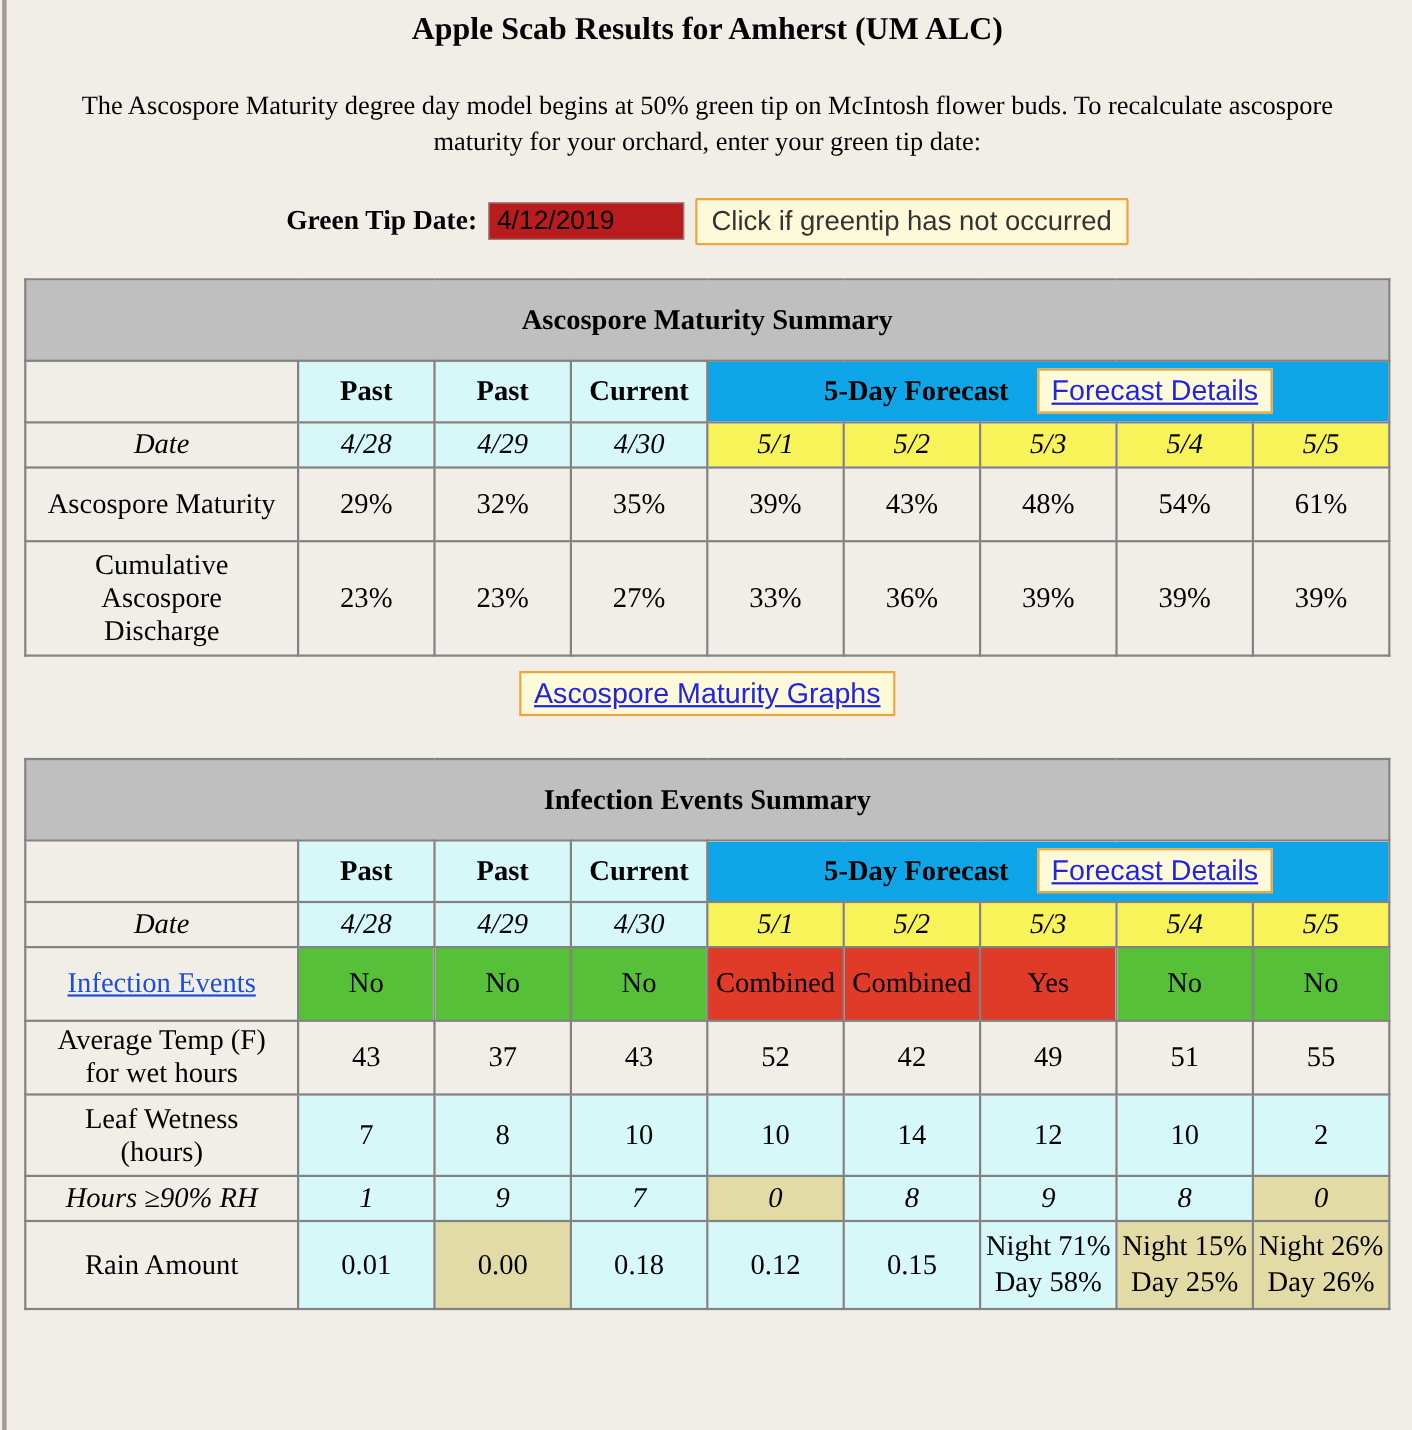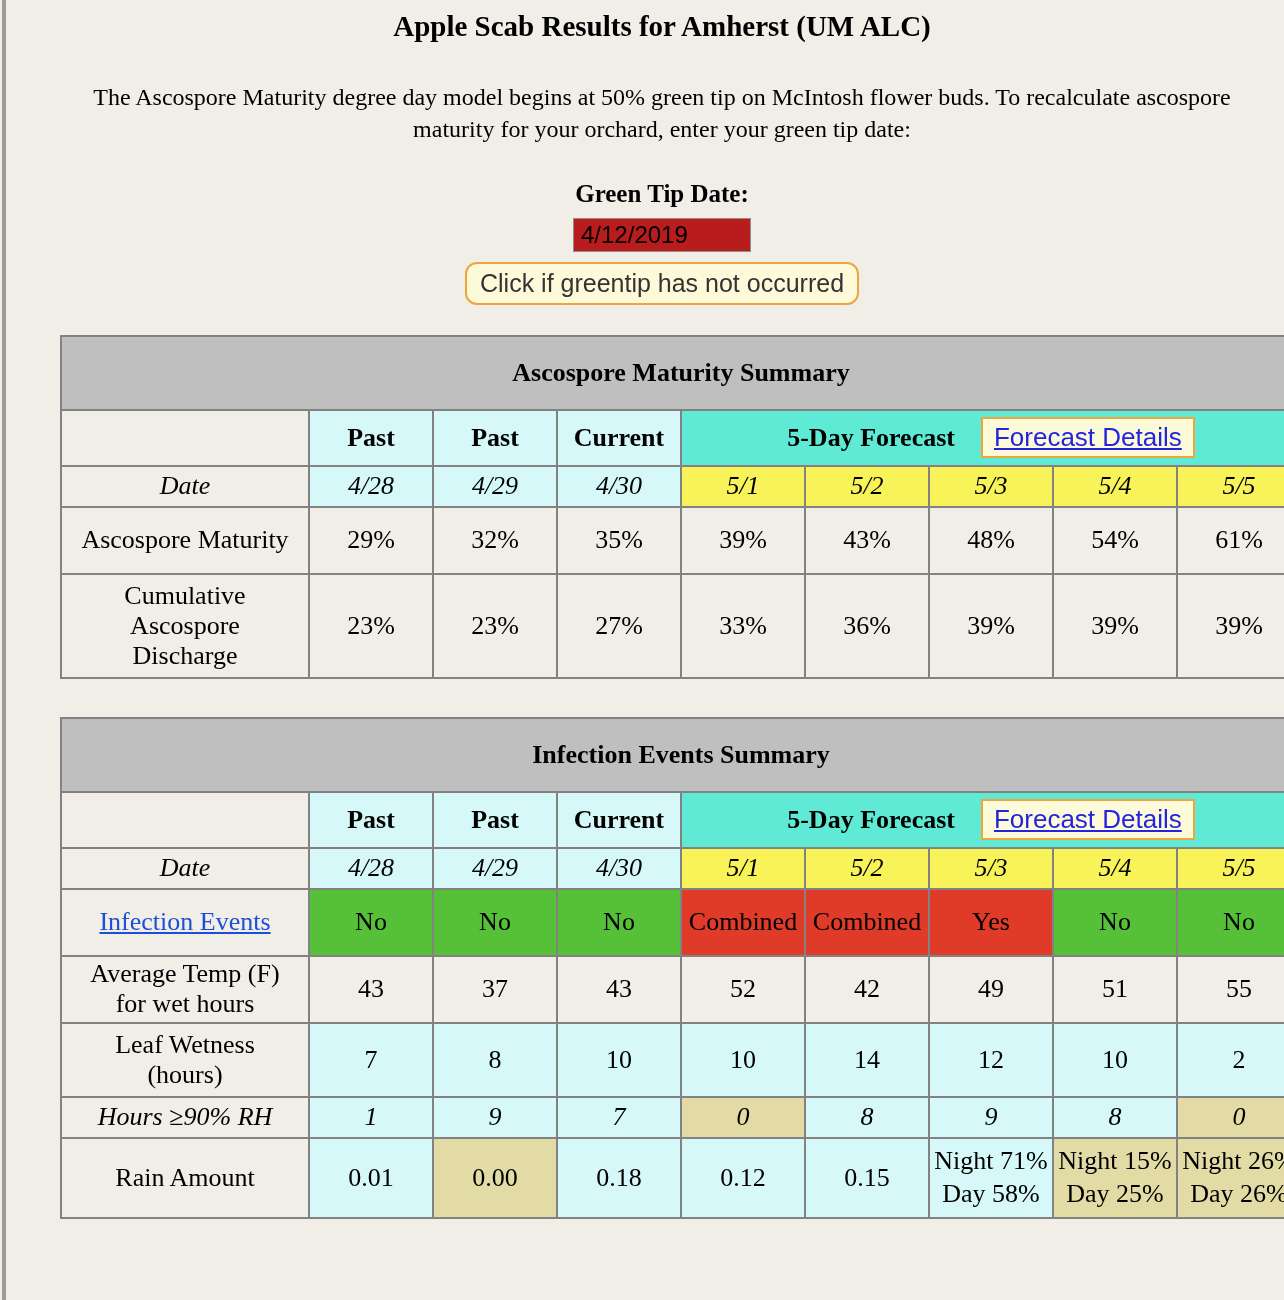--- a/index.html
+++ b/index.html
@@ -4,52 +4,52 @@
 <style>
   html,body{margin:0;padding:0;}
   body{
     width:1284px;height:1300px;overflow:hidden;
     background:#f1eee8;
     font-family:"Liberation Serif",serif;
     color:#000;
     position:relative;
   }
   .edge-strip{position:absolute;left:2px;top:0;width:4px;height:100%;background:#a09b96;}
-  .content{padding:0 20px 0 36px;margin-left:24px;}
+  .content{padding:0 20px 0 22px;}
 
   h1.page-title{margin:10px 0 0;text-align:center;font-size:29px;font-weight:bold;}
   .intro{max-width:1150px;margin:38px auto 0;text-align:center;font-size:24px;line-height:1.35;}
 
-  .greentip-row{margin-top:34px;display:flex;justify-content:center;align-items:center;gap:10px;flex-direction:column;}
+  .greentip-row{margin-top:34px;display:flex;justify-content:center;align-items:center;gap:10px;}
   .greentip-label{font-weight:bold;font-size:25px;}
   .greentip-input{
     width:178px;height:34px;font-size:24px;
     font-family:"Liberation Sans",sans-serif;
     border:1px solid #8f8f8f;background:#b91c1c;padding:0 0 0 7px;box-sizing:border-box;
   }
   .orange-box-btn{
     font-family:"Liberation Sans",sans-serif;font-size:25px;color:#333;
-    background:#fcfad9;border:2px solid #f0a43e;border-radius:12px;
+    background:#fcfad9;border:2px solid #f0a43e;border-radius:2px;
     padding:5px 13px;cursor:pointer;
   }
 
   table.t{
     border-collapse:collapse;table-layout:fixed;width:1242px;
     border:2px solid #3a3a3a;margin:0;
   }
   table.t td{
     border:2px solid #828282;text-align:center;vertical-align:middle;
     font-size:26px;padding:0;overflow:hidden;
   }
   td.band{background:#bfbfbf;font-weight:bold;font-size:34px;height:72px;}
   td.lblcell{white-space:pre-line;padding:0 10px;}
   .hdr{font-weight:bold;}
   .cyan{background:#d6f8f8;}
   .yellow{background:#f9f35a;}
-  .khaki{background:#5eead4;}
+  .khaki{background:#0ea5e9;}
   .khaki2{background:#e2dba6;}
   .green{background:#56c038;}
   .red{background:#e03a28;}
   td.small2{font-size:22px;white-space:pre-line;line-height:1.25;}
 
   .r-hdr{height:56px;}
   .r-date{height:41px;font-style:italic;}
   .r-data{height:67px;}
   .r-data2{height:72px;}
   .r-cum{height:104px;}
@@ -148,20 +148,23 @@
       <td>33%</td>
       <td>36%</td>
       <td>39%</td>
       <td>39%</td>
       <td>39%</td>
     </tr>
   </tbody>
       </table>
   </div>
 
+  <div class="graphs-link-wrap">
+    <span class="link-box"><a class="blue-link">Ascospore Maturity Graphs</a></span>
+  </div>
 
   <div class="tbl-wrap2">
   <table class="t">
     <colgroup>
           <col style="width:248px">
           <col>
           <col>
           <col>
           <col>
           <col>

